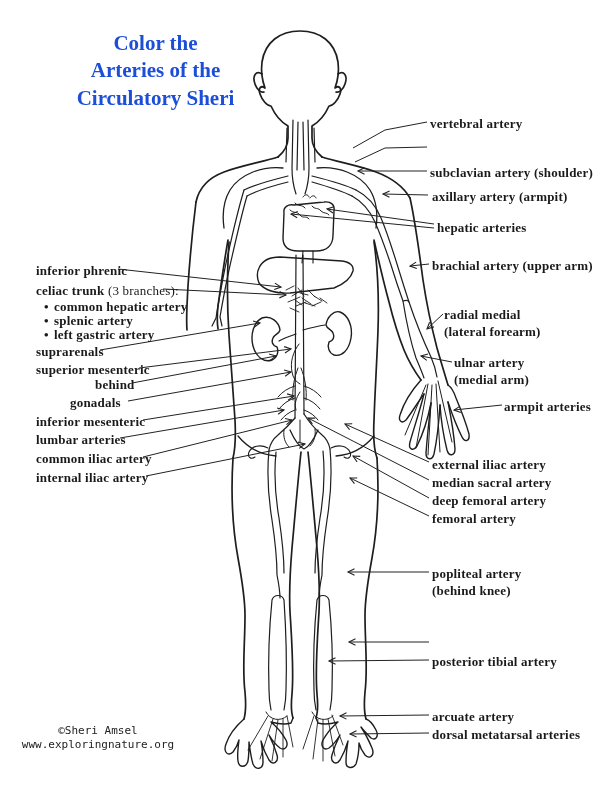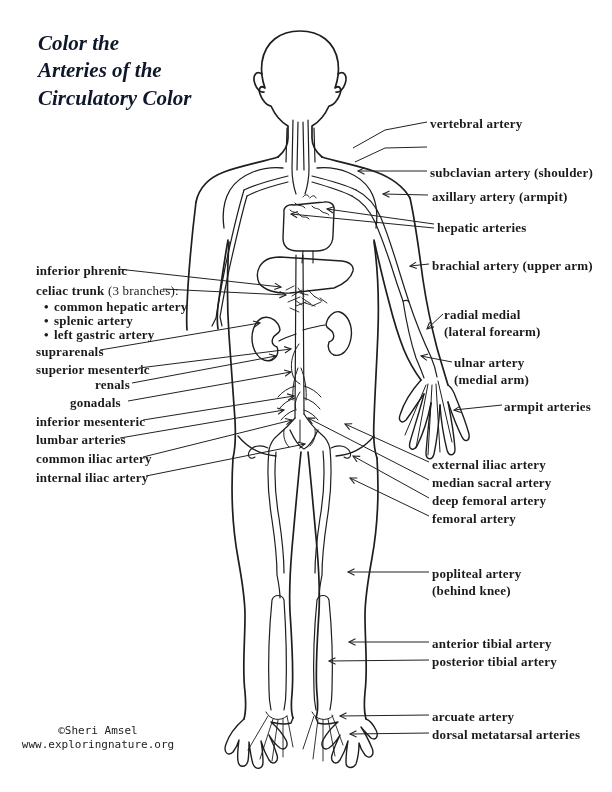--- a/index.html
+++ b/index.html
@@ -1,21 +1,21 @@
 <!DOCTYPE html>
 <html><head>
 <meta charset="utf-8">
 <style>
   html,body{margin:0;padding:0;background:#ffffff;}
   .page{position:relative;width:612px;height:792px;background:#ffffff;overflow:hidden;
         font-family:"Liberation Serif",serif;}
   .figure-svg{position:absolute;left:0;top:0;}
-  .title{position:absolute;left:38px;top:30px;width:235px;
+  .title{position:absolute;left:38px;top:30px;width:235px;text-align:center;
          font-family:"Liberation Serif",serif;font-weight:700;font-size:21px;
-         line-height:1.3;color:#0f172a;font-style:italic;}
+         line-height:1.3;color:#1d4ed8;}
   .lbl{position:absolute;font-family:"Liberation Serif",serif;font-weight:600;
        font-size:13px;line-height:17px;color:#1a1a1a;white-space:nowrap;
        letter-spacing:0.2px;}
   .lbl .rest{font-weight:400;}
   .bullet{display:inline-block;width:10px;font-weight:700;}
   .footer{position:absolute;left:8px;top:724px;width:180px;text-align:center;
           font-family:"DejaVu Sans Mono",monospace;font-weight:400;font-size:11px;
           line-height:1.3;color:#222;}
 </style>
 </head>
@@ -138,21 +138,21 @@
       <path d="M143,420 L294,396" marker-end="url(#arw)"></path>
       <path d="M120,438 L284,410" marker-end="url(#arw)"></path>
       <path d="M143,457 L292,420" marker-end="url(#arw)"></path>
       <path d="M146,476 L305,444" marker-end="url(#arw)"></path>
     </g>
   </svg>
 
   <div class="title">
     <div>Color the</div>
     <div>Arteries of the</div>
-    <div>Circulatory Color</div>
+    <div>Circulatory Sheri</div>
   </div>
 
   <div class="lbl" style="left:430px;top:115px">vertebral artery</div>
   <div class="lbl" style="left:430px;top:164px">subclavian artery (shoulder)</div>
   <div class="lbl" style="left:432px;top:188px">axillary artery (armpit)</div>
   <div class="lbl" style="left:437px;top:219px">hepatic arteries</div>
   <div class="lbl" style="left:432px;top:257px">brachial artery (upper arm)</div>
   <div class="lbl" style="left:444px;top:306px">
     <div>radial medial</div>
     <div>(lateral forearm)</div>
@@ -163,41 +163,40 @@
   </div>
   <div class="lbl" style="left:504px;top:398px">armpit arteries</div>
   <div class="lbl" style="left:432px;top:456px">external iliac artery</div>
   <div class="lbl" style="left:432px;top:474px">median sacral artery</div>
   <div class="lbl" style="left:432px;top:492px">deep femoral artery</div>
   <div class="lbl" style="left:432px;top:510px">femoral artery</div>
   <div class="lbl" style="left:432px;top:565px">
     <div>popliteal artery</div>
     <div>(behind knee)</div>
   </div>
-  <div class="lbl" style="left:432px;top:635px">anterior tibial artery</div>
   <div class="lbl" style="left:432px;top:653px">posterior tibial artery</div>
   <div class="lbl" style="left:432px;top:708px">arcuate artery</div>
   <div class="lbl" style="left:432px;top:726px">dorsal metatarsal arteries</div>
 
   <div class="lbl" style="left:36px;top:262px">inferior phrenic</div>
   <div class="lbl" style="left:36px;top:282px">
     <span>celiac trunk</span><span class="rest"> (3 branches):</span>
   </div>
   <div class="lbl" style="left:44px;top:298px">
     <span class="bullet">•</span><span>common hepatic artery</span>
   </div>
   <div class="lbl" style="left:44px;top:312px">
     <span class="bullet">•</span><span>splenic artery</span>
   </div>
   <div class="lbl" style="left:44px;top:326px">
     <span class="bullet">•</span><span>left gastric artery</span>
   </div>
   <div class="lbl" style="left:36px;top:343px">suprarenals</div>
   <div class="lbl" style="left:36px;top:361px">superior mesenteric</div>
-  <div class="lbl" style="left:95px;top:376px">renals</div>
+  <div class="lbl" style="left:95px;top:376px">behind</div>
   <div class="lbl" style="left:70px;top:394px">gonadals</div>
   <div class="lbl" style="left:36px;top:413px">inferior mesenteric</div>
   <div class="lbl" style="left:36px;top:431px">lumbar arteries</div>
   <div class="lbl" style="left:36px;top:450px">common iliac artery</div>
   <div class="lbl" style="left:36px;top:469px">internal iliac artery</div>
 
   <div class="footer">
     <div>©Sheri Amsel</div>
     <div>www.exploringnature.org</div>
   </div>

